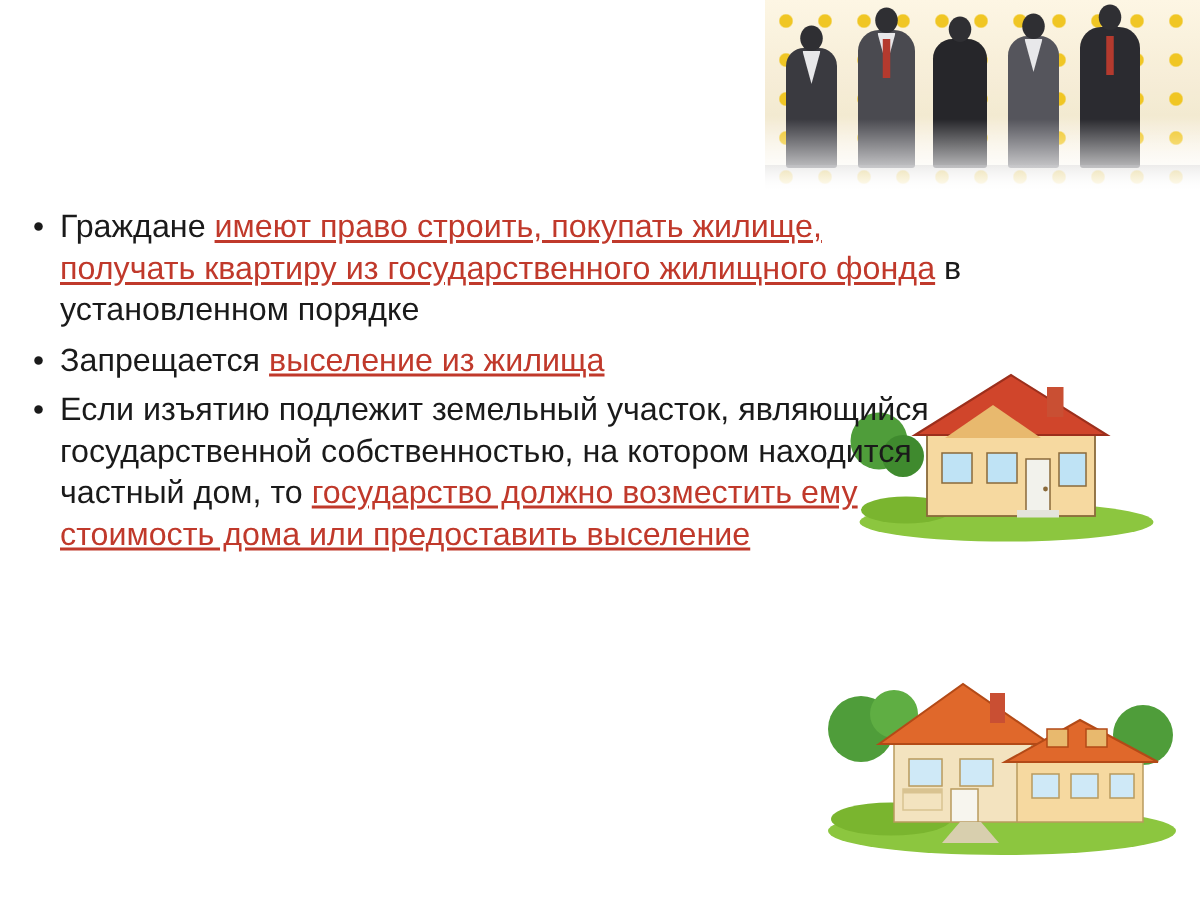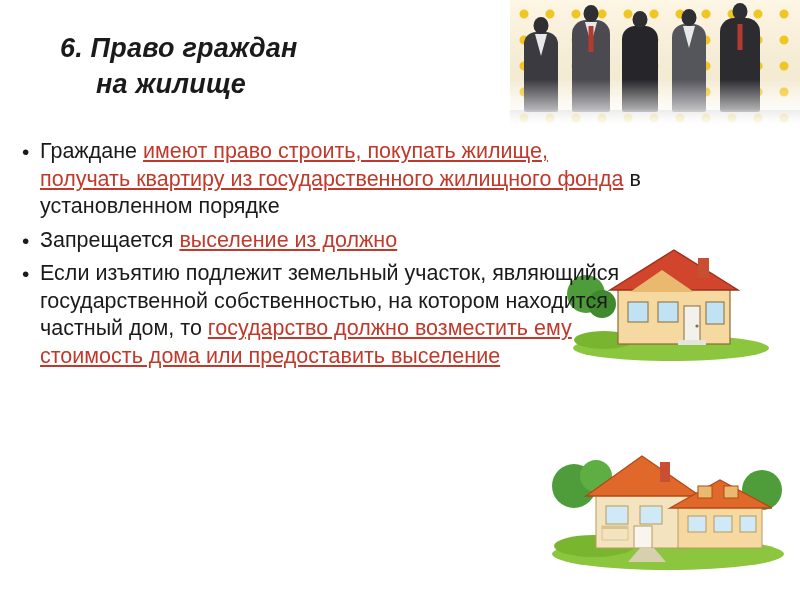--- a/index.html
+++ b/index.html
@@ -112,24 +112,20 @@
   .house1 { position: absolute; right: 24px; top: 232px; width: 210px; height: 130px; }
   .house2 { position: absolute; right: 12px; bottom: 28px; width: 240px; height: 150px; }
 
   svg { display: block; }
 </style>
 </head>
 <body>
 
 <div class="slide">
 
-  <div class="title">
-    <span>6. Право граждан</span>
-    <span class="line2">на жилище</span>
-  </div>
 
   <div class="people">
     <div class="bg"></div>
     <div class="person p1">
         <span class="head"></span>
         <span class="shirt"></span>
       </div>
     <div class="person p2">
         <span class="head"></span>
         <span class="shirt"></span>
@@ -218,21 +214,21 @@
 
   <div class="body">
 
     <div class="bullet">
       <span class="dot">•</span>
       <span>Граждане </span><span class="hl">имеют право строить, покупать жилище, получать квартиру из государственного жилищного фонда</span><span> в установленном порядке</span>
     </div>
 
     <div class="bullet">
       <span class="dot">•</span>
-      <span>Запрещается </span><span class="hl">выселение из должно</span>
+      <span>Запрещается </span><span class="hl">выселение из жилища</span>
     </div>
 
     <div class="bullet">
       <span class="dot">•</span>
       <span>Если изъятию подлежит земельный участок, являющийся государственной собственностью, на котором находится частный дом, то </span><span class="hl">государство должно возместить ему стоимость дома или предоставить выселение</span>
     </div>
 
   </div>
 </div>
 

